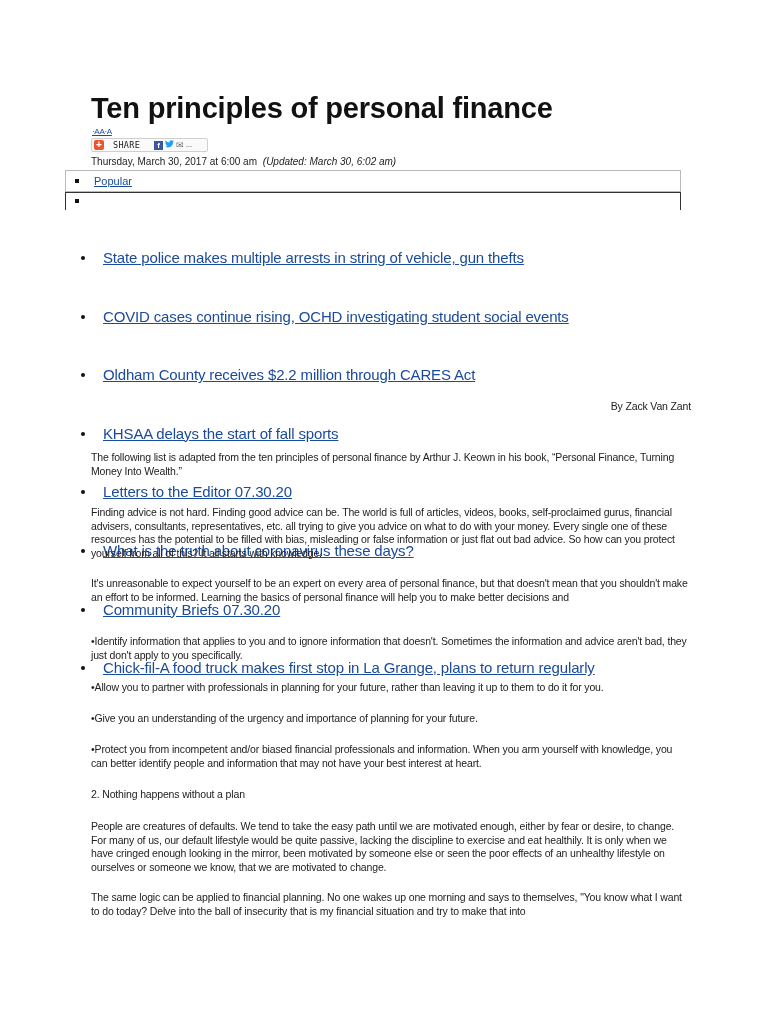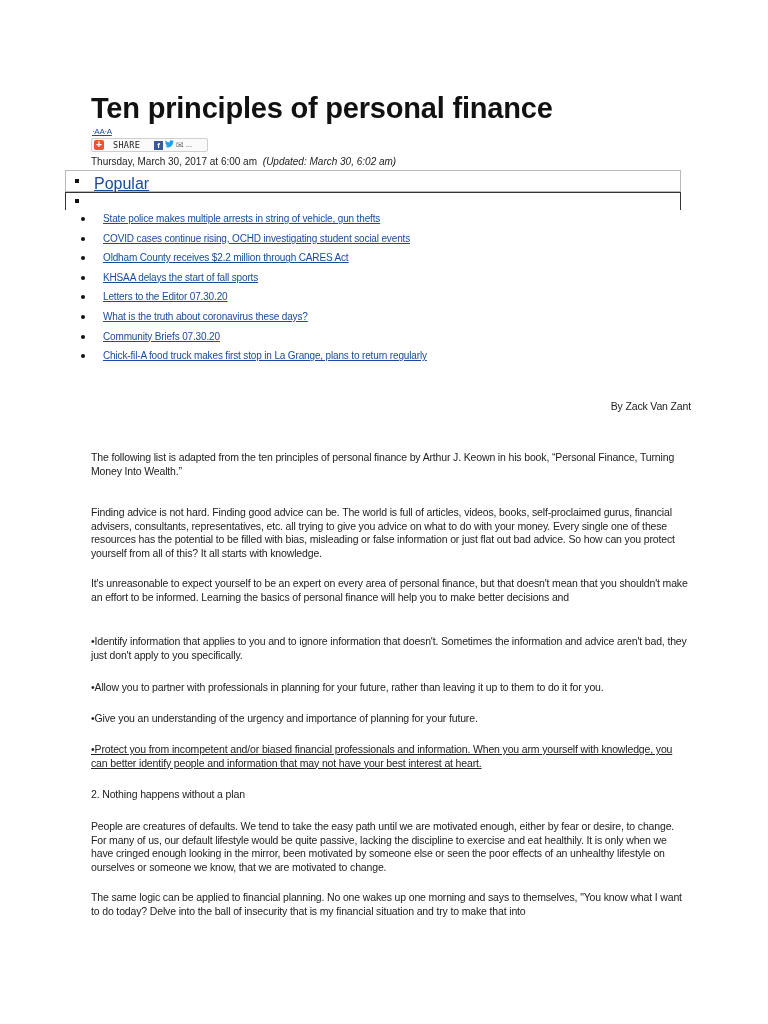--- a/index.html
+++ b/index.html
@@ -125,21 +125,21 @@
     .square-bullet {
       position: absolute;
       width: 4px; height: 4px;
       background: #111;
     }
     .popular-box .square-bullet { left: 9px; top: 8px; }
     .popular-link {
       position: absolute;
       left: 28px;
       top: 4px;
-      font-size: 16px;
+      font-size: 11px;
       color: #1a4a9c;
       text-decoration: underline;
     }
     .second-box {
       position: absolute;
       left: 64px;
       top: 192px;
       width: 616px;
       height: 18px;
       border-left: 1px solid #333;
@@ -153,23 +153,24 @@
       left: 64px;
       top: 209px;
       margin: 0;
       padding: 0;
       list-style: none;
     }
     .headlines li {
       position: relative;
       height: 19.6px;
       padding-left: 38px;
-      font-size: 10px;
+      font-size: 15px;
       line-height: 19.6px;
       white-space: nowrap;
+      margin-top: 39px;
     }
     .headlines li .dot {
       position: absolute;
       left: 16px;
       top: 8px;
       width: 4px; height: 4px;
       border-radius: 50%;
       background: #111;
     }
     .headlines li a {
@@ -235,18 +236,18 @@
     <li><span class="dot"></span><a>Chick-fil-A food truck makes first stop in La Grange, plans to return regularly</a></li>
   </ul>
 
   <p class="body-text" style="top:400px;text-align:right;">By Zack Van Zant</p>
   <p class="body-text" style="top:431px;margin-top:20px;">The following list is adapted from the ten principles of personal finance by Arthur J. Keown in his book, “Personal Finance, Turning Money Into Wealth.”</p>
   <p class="body-text" style="top:506px;">Finding advice is not hard. Finding good advice can be. The world is full of articles, videos, books, self-proclaimed gurus, financial advisers, consultants, representatives, etc. all trying to give you advice on what to do with your money. Every single one of these resources has the potential to be filled with bias, misleading or false information or just flat out bad advice. So how can you protect yourself from all of this? It all starts with knowledge.</p>
   <p class="body-text" style="top:577px;">It's unreasonable to expect yourself to be an expert on every area of personal finance, but that doesn't mean that you shouldn't make an effort to be informed. Learning the basics of personal finance will help you to make better decisions and</p>
   <p class="body-text" style="top:635px;">•Identify information that applies to you and to ignore information that doesn't. Sometimes the information and advice aren't bad, they just don't apply to you specifically.</p>
   <p class="body-text" style="top:681px;">•Allow you to partner with professionals in planning for your future, rather than leaving it up to them to do it for you.</p>
   <p class="body-text" style="top:712px;">•Give you an understanding of the urgency and importance of planning for your future.</p>
-  <p class="body-text" style="top:743px;text-decoration:underline;">•Protect you from incompetent and/or biased financial professionals and information. When you arm yourself with knowledge, you can better identify people and information that may not have your best interest at heart.</p>
+  <p class="body-text" style="top:743px;">•Protect you from incompetent and/or biased financial professionals and information. When you arm yourself with knowledge, you can better identify people and information that may not have your best interest at heart.</p>
   <p class="body-text" style="top:788px;">2. Nothing happens without a plan</p>
   <p class="body-text" style="top:820px;">People are creatures of defaults. We tend to take the easy path until we are motivated enough, either by fear or desire, to change. For many of us, our default lifestyle would be quite passive, lacking the discipline to exercise and eat healthily. It is only when we have cringed enough looking in the mirror, been motivated by someone else or seen the poor effects of an unhealthy lifestyle on ourselves or someone we know, that we are motivated to change.</p>
   <p class="body-text" style="top:891px;">The same logic can be applied to financial planning. No one wakes up one morning and says to themselves, "You know what I want to do today? Delve into the ball of insecurity that is my financial situation and try to make that into</p>
 
 </div>
 
 </body></html>

